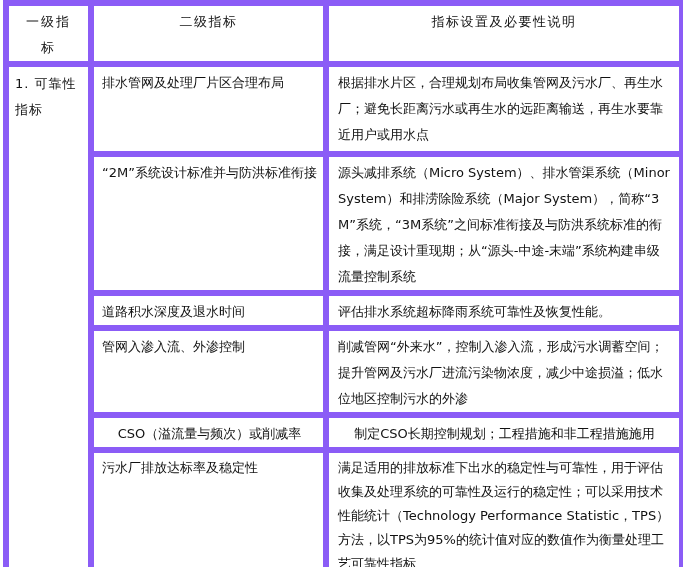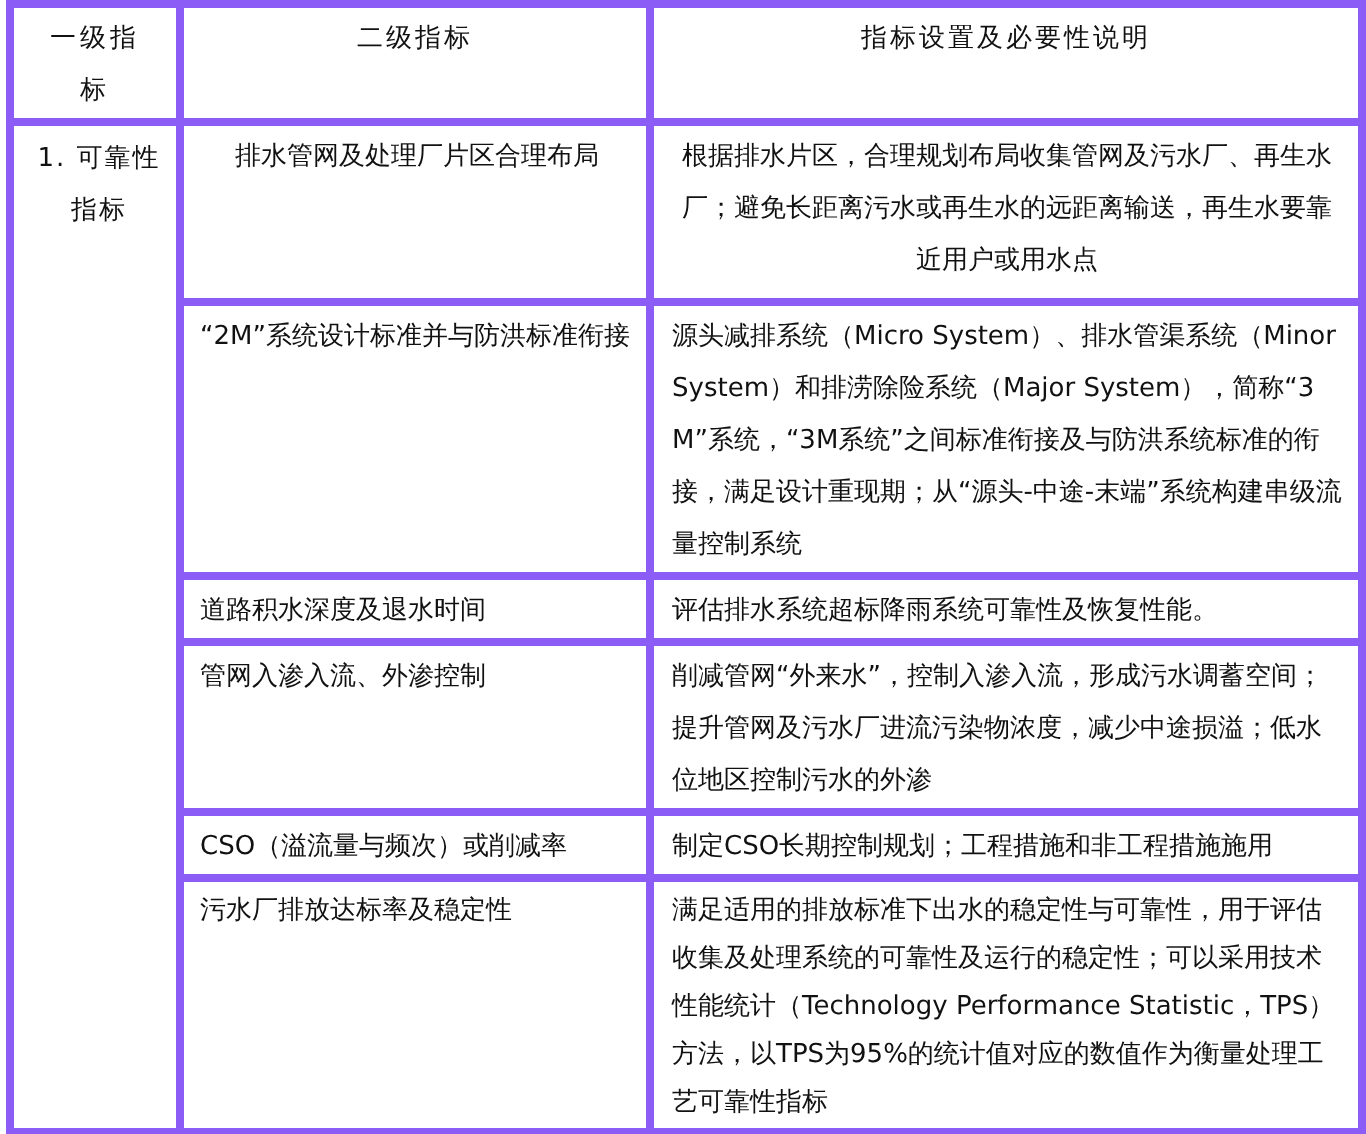--- a/index.html
+++ b/index.html
@@ -31,21 +31,21 @@
     table-layout: fixed;
     width: 676px;
     margin-left: 3px;
   }
   col.c1 { width: 85px; }
   col.c2 { width: 235px; }
   col.c3 { width: 356px; }
 
   .indicator-table th,
   .indicator-table td {
-    border: 4px solid #8b5cf6;
+    border: 6px solid #8b5cf6;
     vertical-align: top;
     font-size: 13px;
     line-height: 26px;
     box-sizing: border-box;
     overflow: hidden;
     word-break: break-all;
   }
   .indicator-table th {
     font-weight: normal;
     text-align: center;
@@ -60,25 +60,25 @@
     padding: 4px 2px 0 6px;
     letter-spacing: 1px;
   }
   td.cell-l2 {
     padding: 3px 6px 0 8px;
   }
   td.cell-desc {
     padding: 3px 8px 0 9px;
   }
   tr.hr  { height: 53px; }
-  tr.r1  { height: 90px; text-align: center; }
+  tr.r1  { height: 90px; }
   tr.r2  { height: 107px; }
   tr.r3  { height: 32px; }
   tr.r4  { height: 66px; }
-  tr.r5  { height: 28px; }
+  tr.r5  { height: 28px; text-align: center; }
   tr.r6  { height: 98px; }
   tr.r6 td { line-height: 24px; }
 </style>
 </head>
 <body>
 
 <div class="page">
 
 
   <table class="indicator-table">

